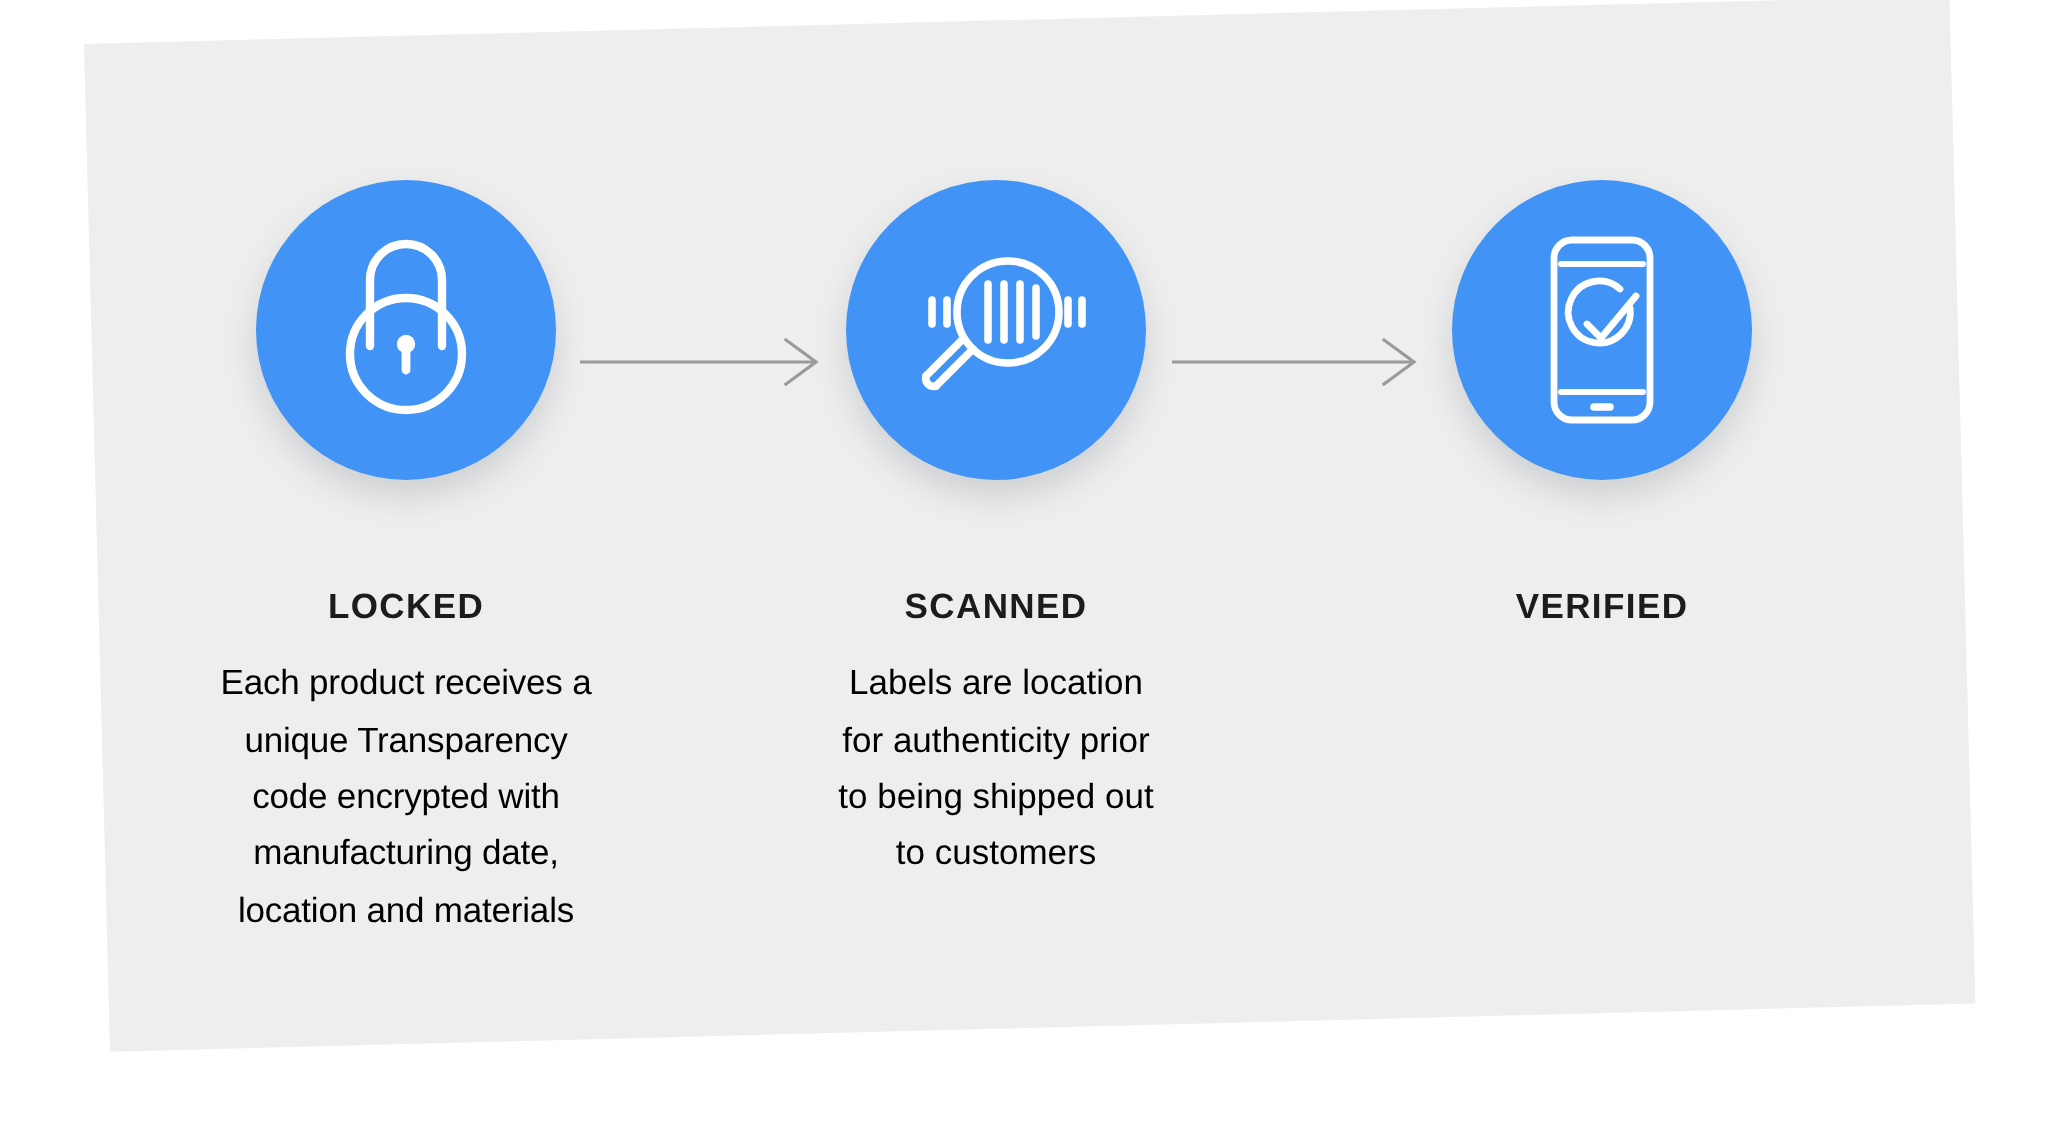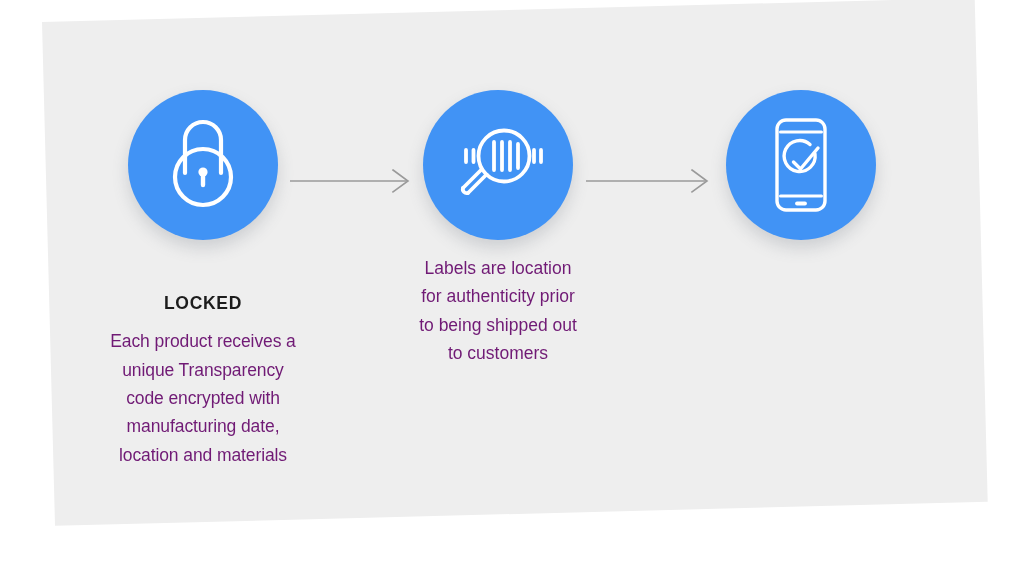--- a/index.html
+++ b/index.html
@@ -85,21 +85,21 @@
     font-size: 17.5px;
     font-weight: bold;
     letter-spacing: 0.7px;
     color: #1c1c1c;
     line-height: 1.1;
   }
   .body {
     margin-top: 14px;
     font-size: 17.5px;
     font-weight: 400;
-    color: #701a75;
+    color: #000000;
     line-height: 1.62;
     white-space: pre-line;
   }
   .col-1 .body { letter-spacing: -0.1px; }
 
   
   .arrow {
     position: absolute;
     top: 168px;
     height: 26px;
@@ -167,20 +167,21 @@
 
               <path d="M14 30 L14 42"></path>
               <path d="M21.5 30 L21.5 42"></path>
 
               <path d="M82 30 L82 42"></path>
               <path d="M89 30 L89 42"></path>
             </svg>
           </span>
         </div>
       </div>
+      <div class="heading">SCANNED</div>
       <div class="body">Labels are location
 for authenticity prior
 to being shipped out
 to customers</div>
     </div>
 
     <div class="arrow arrow-2">
       <svg width="126" height="26" viewBox="0 0 126 26" fill="none" stroke="#9a9a9a" stroke-width="1.6" stroke-linecap="square" stroke-linejoin="miter">
         <path d="M0 13 L119 13"></path>
         <path d="M106 2 L121 13 L106 24"></path>
@@ -200,16 +201,17 @@
               <path d="M12.5 80 L53.5 80" stroke-width="3"></path>
 
               <path d="M29 87.5 L37 87.5" stroke-width="3.8"></path>
 
               <path d="M47 38 A15.5 15.5 0 1 1 42 28.5" stroke-width="3.4"></path>
               <path d="M25.5 46 L32.5 53 L50 32" stroke-width="3.4"></path>
             </svg>
           </span>
         </div>
       </div>
+      <div class="heading">VERIFIED</div>
     </div>
 
   </div>
 </div>
 
 </body></html>

